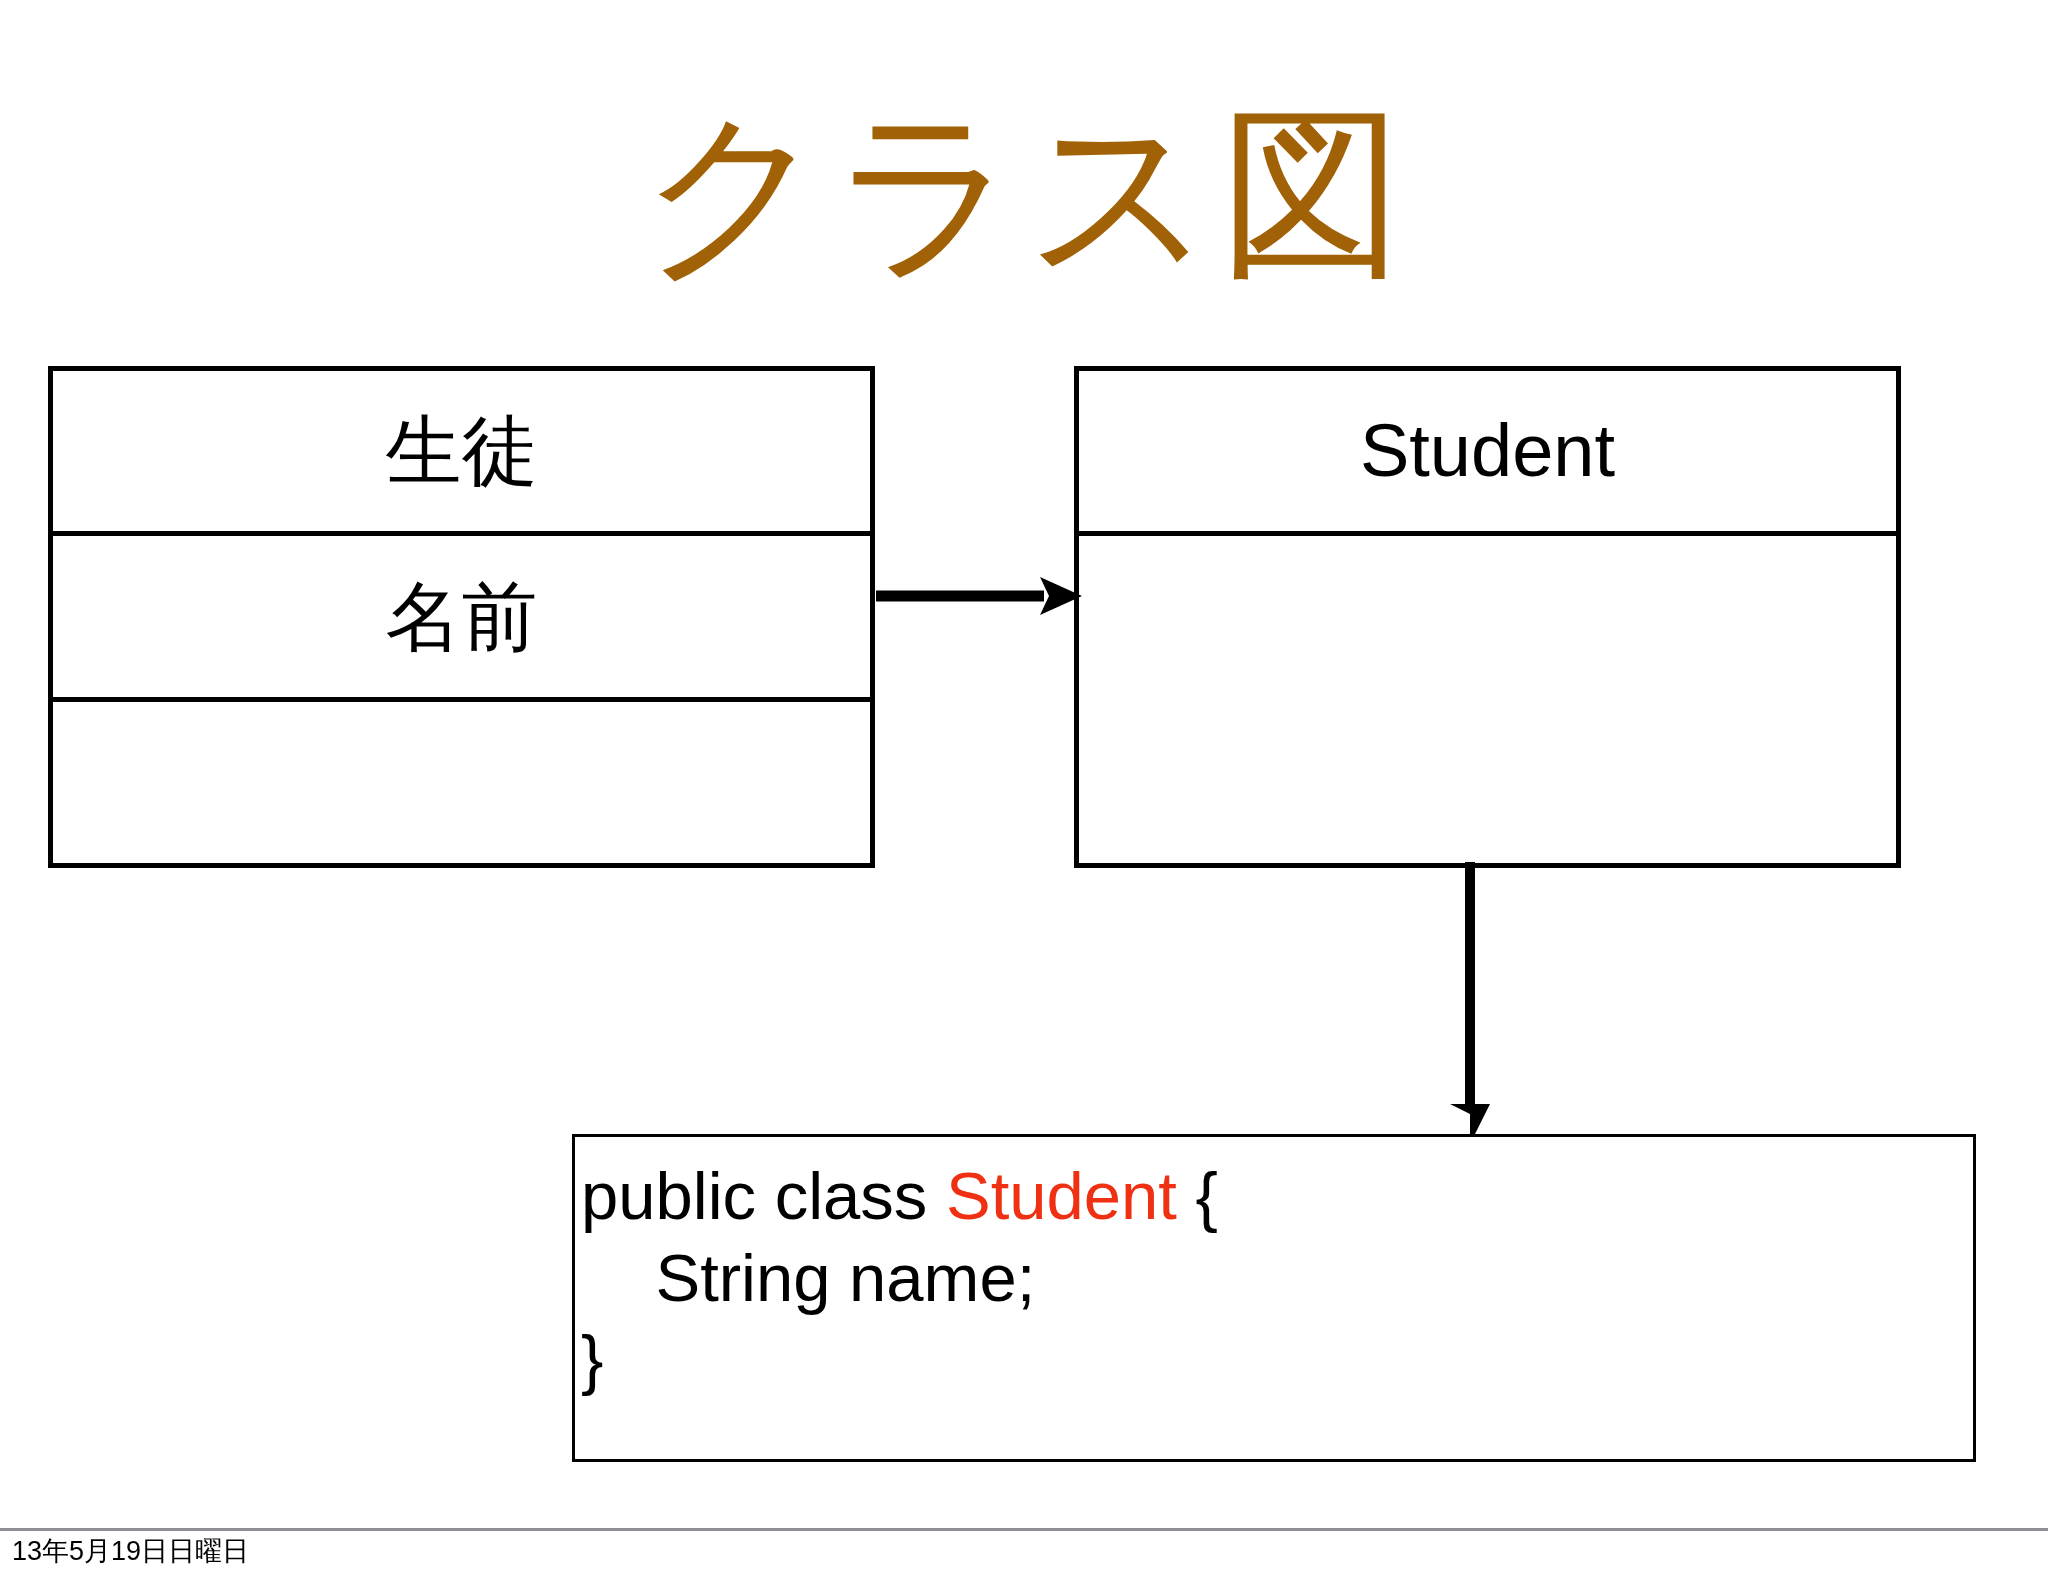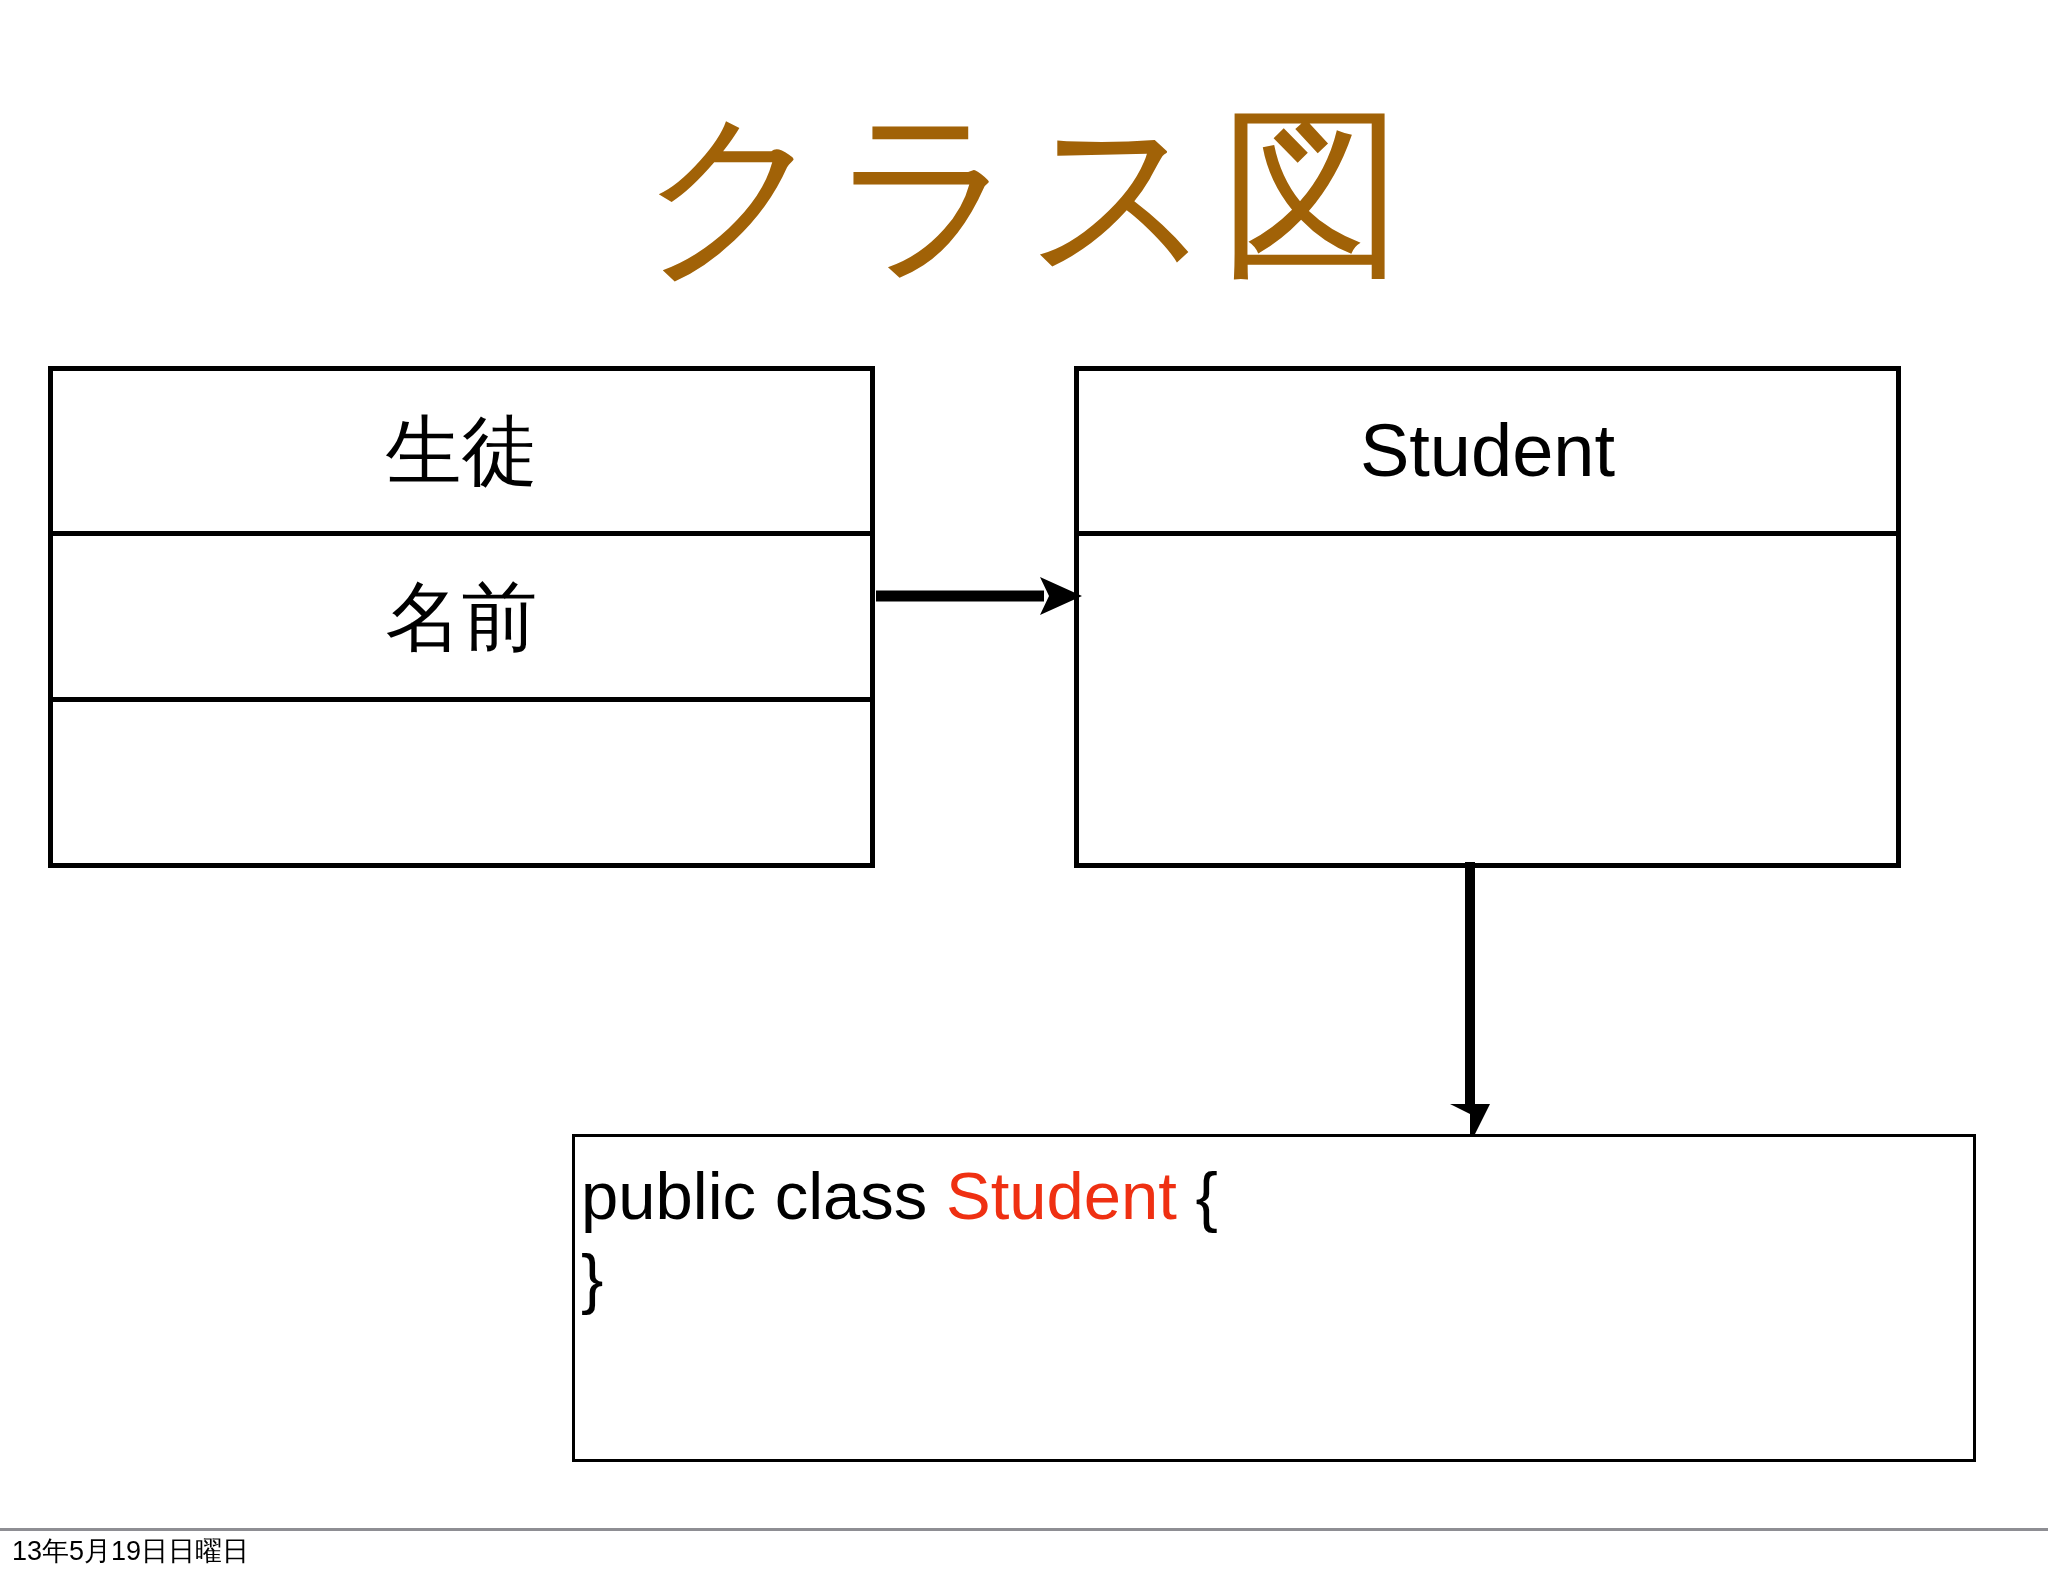--- a/index.html
+++ b/index.html
@@ -169,17 +169,18 @@
   <polygon points="168,17 210,36 168,55 177,36" fill="#000000"></polygon>
 </svg>
 
 <svg id="arrow-en-to-code" viewBox="0 0 100 282">
   <line x1="50" y1="0" x2="50" y2="246" stroke="#000000" stroke-width="10"></line>
   <polygon points="30,242 70,242 50,282 50,252" fill="#000000"></polygon>
 </svg>
 
 <div id="code-box">
   <div class="code-line"><span>public class </span><span class="kw-class-name">Student</span><span> {</span></div>
+  <div class="code-line"><span>    String name;</span></div>
   <div class="code-line"><span>}</span></div>
 </div>
 
 <div id="footer-rule"></div>
 <div id="footer-date">13年5月19日日曜日</div>
 
 </body></html>

